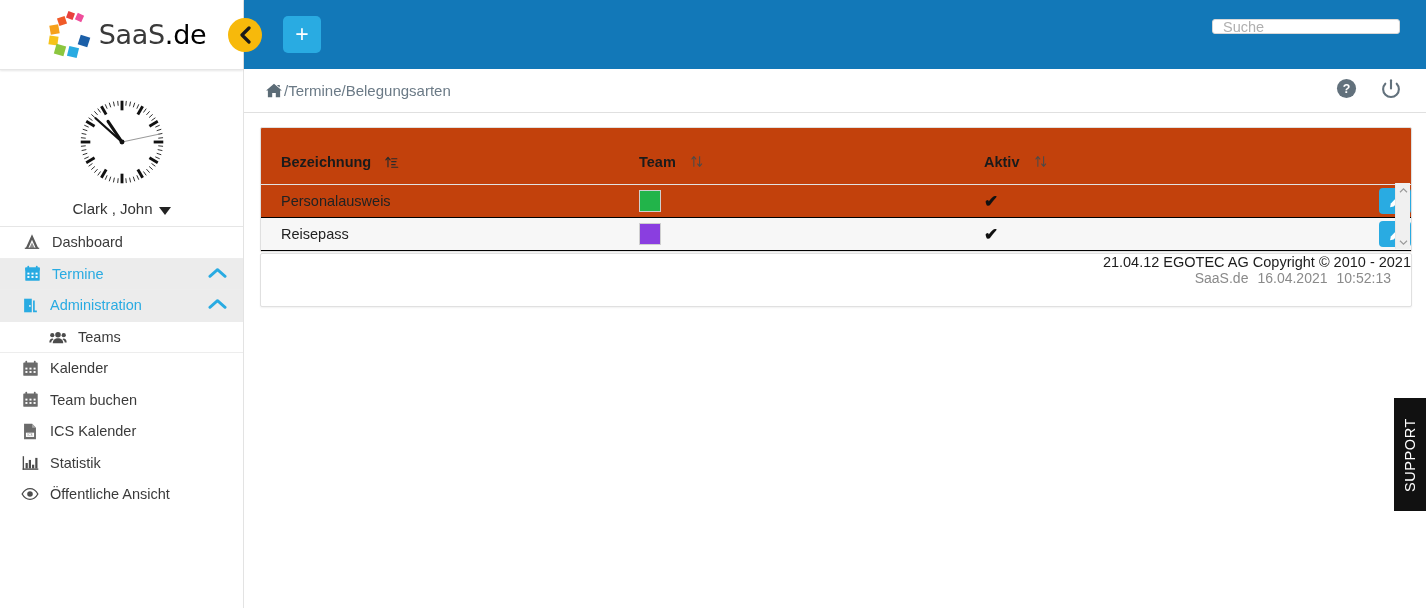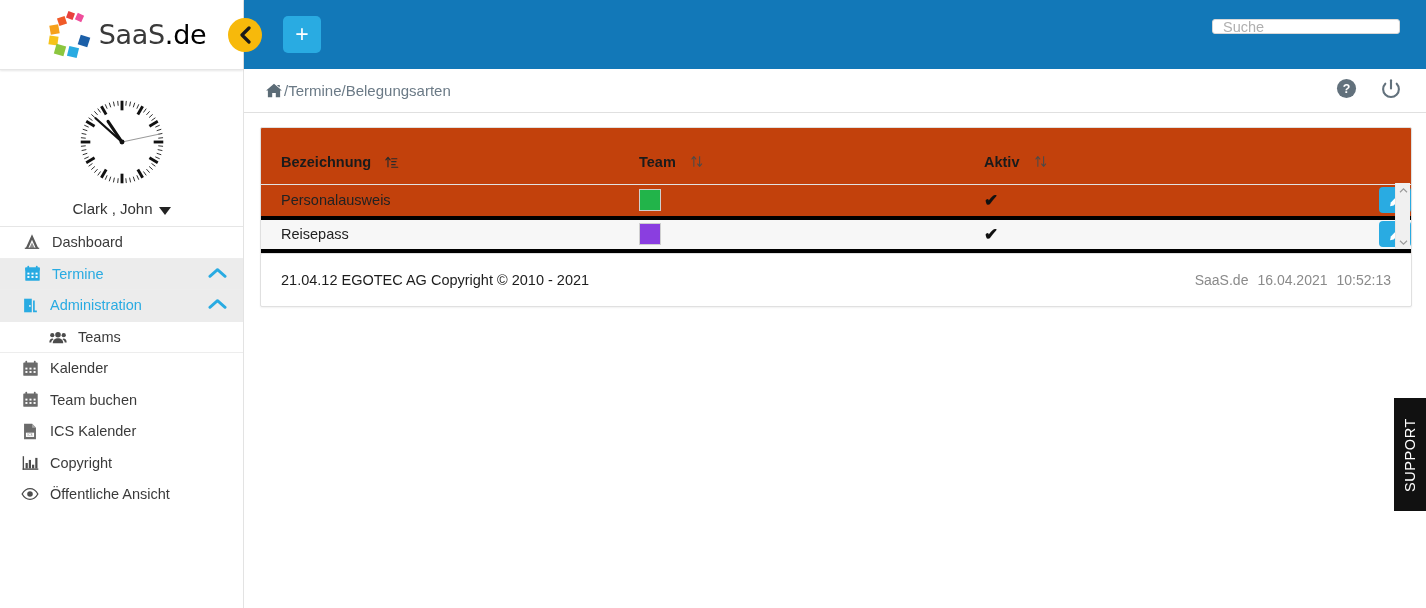--- a/index.html
+++ b/index.html
@@ -136,21 +136,21 @@
   .table-wrap { position: relative; padding: 0 0 0 0; }
   table.grid { width: 100%; border-collapse: collapse; table-layout: fixed; }
   table.grid th {
     text-align: left; font-size: 14.5px; color: #1b1b1b; font-weight: bold;
     padding: 26px 0 12px 20px; border-bottom: 1px solid #e2e2e2;
     white-space: nowrap;
   }
   table.grid th .sorticon { margin-left: 10px; vertical-align: -2px; display: inline-block;}
   table.grid td {
     font-size: 14.5px; color: #222; padding: 0 0 0 20px;
-    height: 33px; border-bottom: 4px solid #000000;
+    height: 33px; border-bottom: 1px solid #000000;
     vertical-align: middle;
   }
   table.grid tr.alt td { background: #f7f7f7; }
   .swatch {
     display: inline-block; width: 22px; height: 22px;
     border: 1px solid #cfcfcf; vertical-align: middle;
   }
   .check { font-size: 17px; color: #111; font-weight: bold; line-height:1; }
   .edit-btn {
     width: 32px; height: 26px; border-radius: 4px; background: #29abe2;
@@ -167,21 +167,21 @@
     display: flex; align-items: center; justify-content: center; color: #8d8d8d;
   }
   .fake-scroll .arr.up { top: 0; }
   .fake-scroll .arr.down { bottom: 0; }
 
   .footer {
     position: absolute; left: 16px; right: 14px; top: 140px;
     height: 54px; background: #fff;
     border: 1px solid #e0e0e0; border-radius: 2px;
     box-shadow: 0 1px 2px rgba(0,0,0,0.06);
-    display: flex; align-items: center;
+    display: flex; align-items: flex-end; flex-direction: column;
   }
   .footer-left { font-size: 14.5px; color: #1d1d1d; margin-left: 20px; }
   .footer-right {
     margin-left: auto; margin-right: 20px;
     font-size: 14px; color: #8a8a8a; display: flex; gap: 9px;
   }
 
   
   .support-tab {
     position: absolute; right: 0; top: 398px;
@@ -412,21 +412,21 @@
           <span class="ico">
             <svg width="17" height="16" viewBox="0 0 20 18">
               <rect x="0.8" y="1" width="1.6" height="16" fill="#4c4c4c"></rect>
               <rect x="0.8" y="15.4" width="18.4" height="1.6" fill="#4c4c4c"></rect>
               <rect x="4.2" y="9" width="2.6" height="6.4" fill="#4c4c4c"></rect>
               <rect x="8" y="5.4" width="2.6" height="10" fill="#4c4c4c"></rect>
               <rect x="11.8" y="11" width="2.6" height="4.4" fill="#4c4c4c"></rect>
               <rect x="15.6" y="3" width="2.6" height="12.4" fill="#4c4c4c"></rect>
             </svg>
           </span>
-          <span>Copyright</span>
+          <span>Statistik</span>
         </div>
         <div class="nav-item lvl1">
           <span class="ico">
             <svg width="18" height="14" viewBox="0 0 22 15">
               <path d="M11 1 C5 1 1.4 7.5 1.4 7.5 C1.4 7.5 5 14 11 14 C17 14 20.6 7.5 20.6 7.5 C20.6 7.5 17 1 11 1 Z" fill="none" stroke="#4c4c4c" stroke-width="1.6"></path>
               <circle cx="11" cy="7.5" r="3.4" fill="#4c4c4c"></circle>
             </svg>
           </span>
           <span>Öffentliche Ansicht</span>
         </div>

